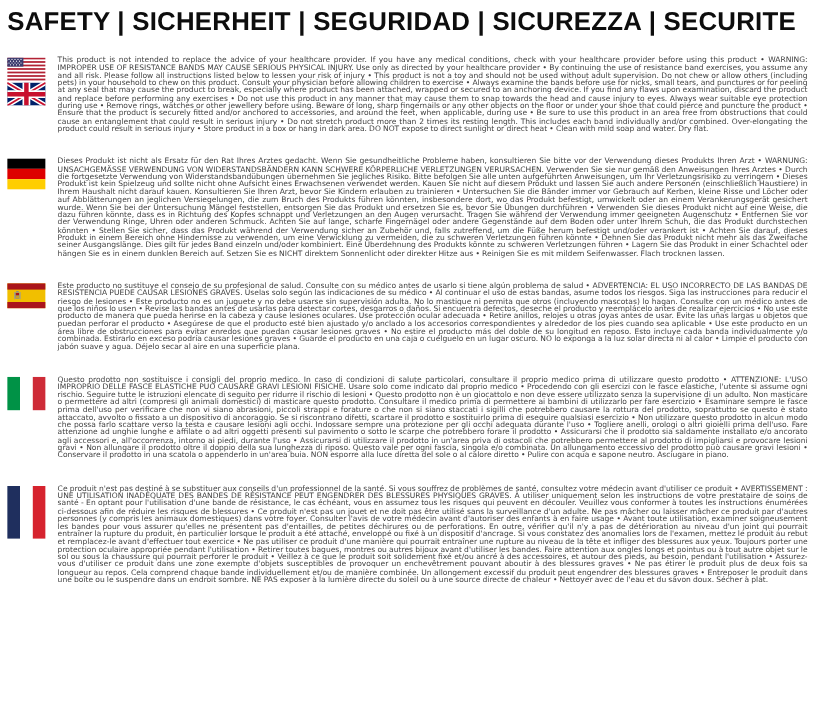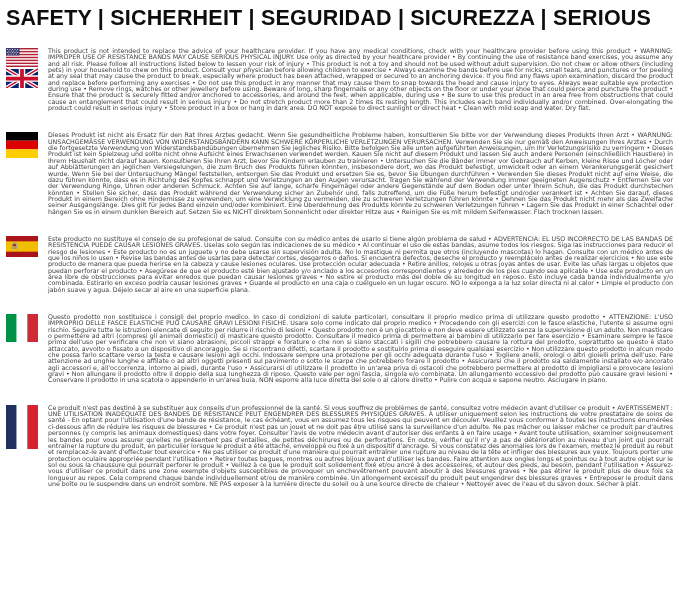--- a/index.html
+++ b/index.html
@@ -26,21 +26,21 @@
     color:#3e3e3e;
     text-align:justify;
     word-spacing:-0.2px;
   }
 </style>
 </head>
 <body>
 
 <div class="page">
 
-  <h1 class="page-title">SAFETY | SICHERHEIT | SEGURIDAD | SICUREZZA | SERIOUS</h1>
+  <h1 class="page-title">SAFETY | SICHERHEIT | SEGURIDAD | SICUREZZA | SECURITE</h1>
 
   <div class="section">
     <span class="flag">
       <svg width="32" height="40" viewBox="0 0 64 80" xmlns="http://www.w3.org/2000/svg">
 
         <g>
           <rect width="64" height="38" fill="#ffffff"></rect>
           <g fill="#B22234">
             <rect y="0" width="64" height="2.92"></rect>
               <rect y="5.84" width="64" height="2.92"></rect>

